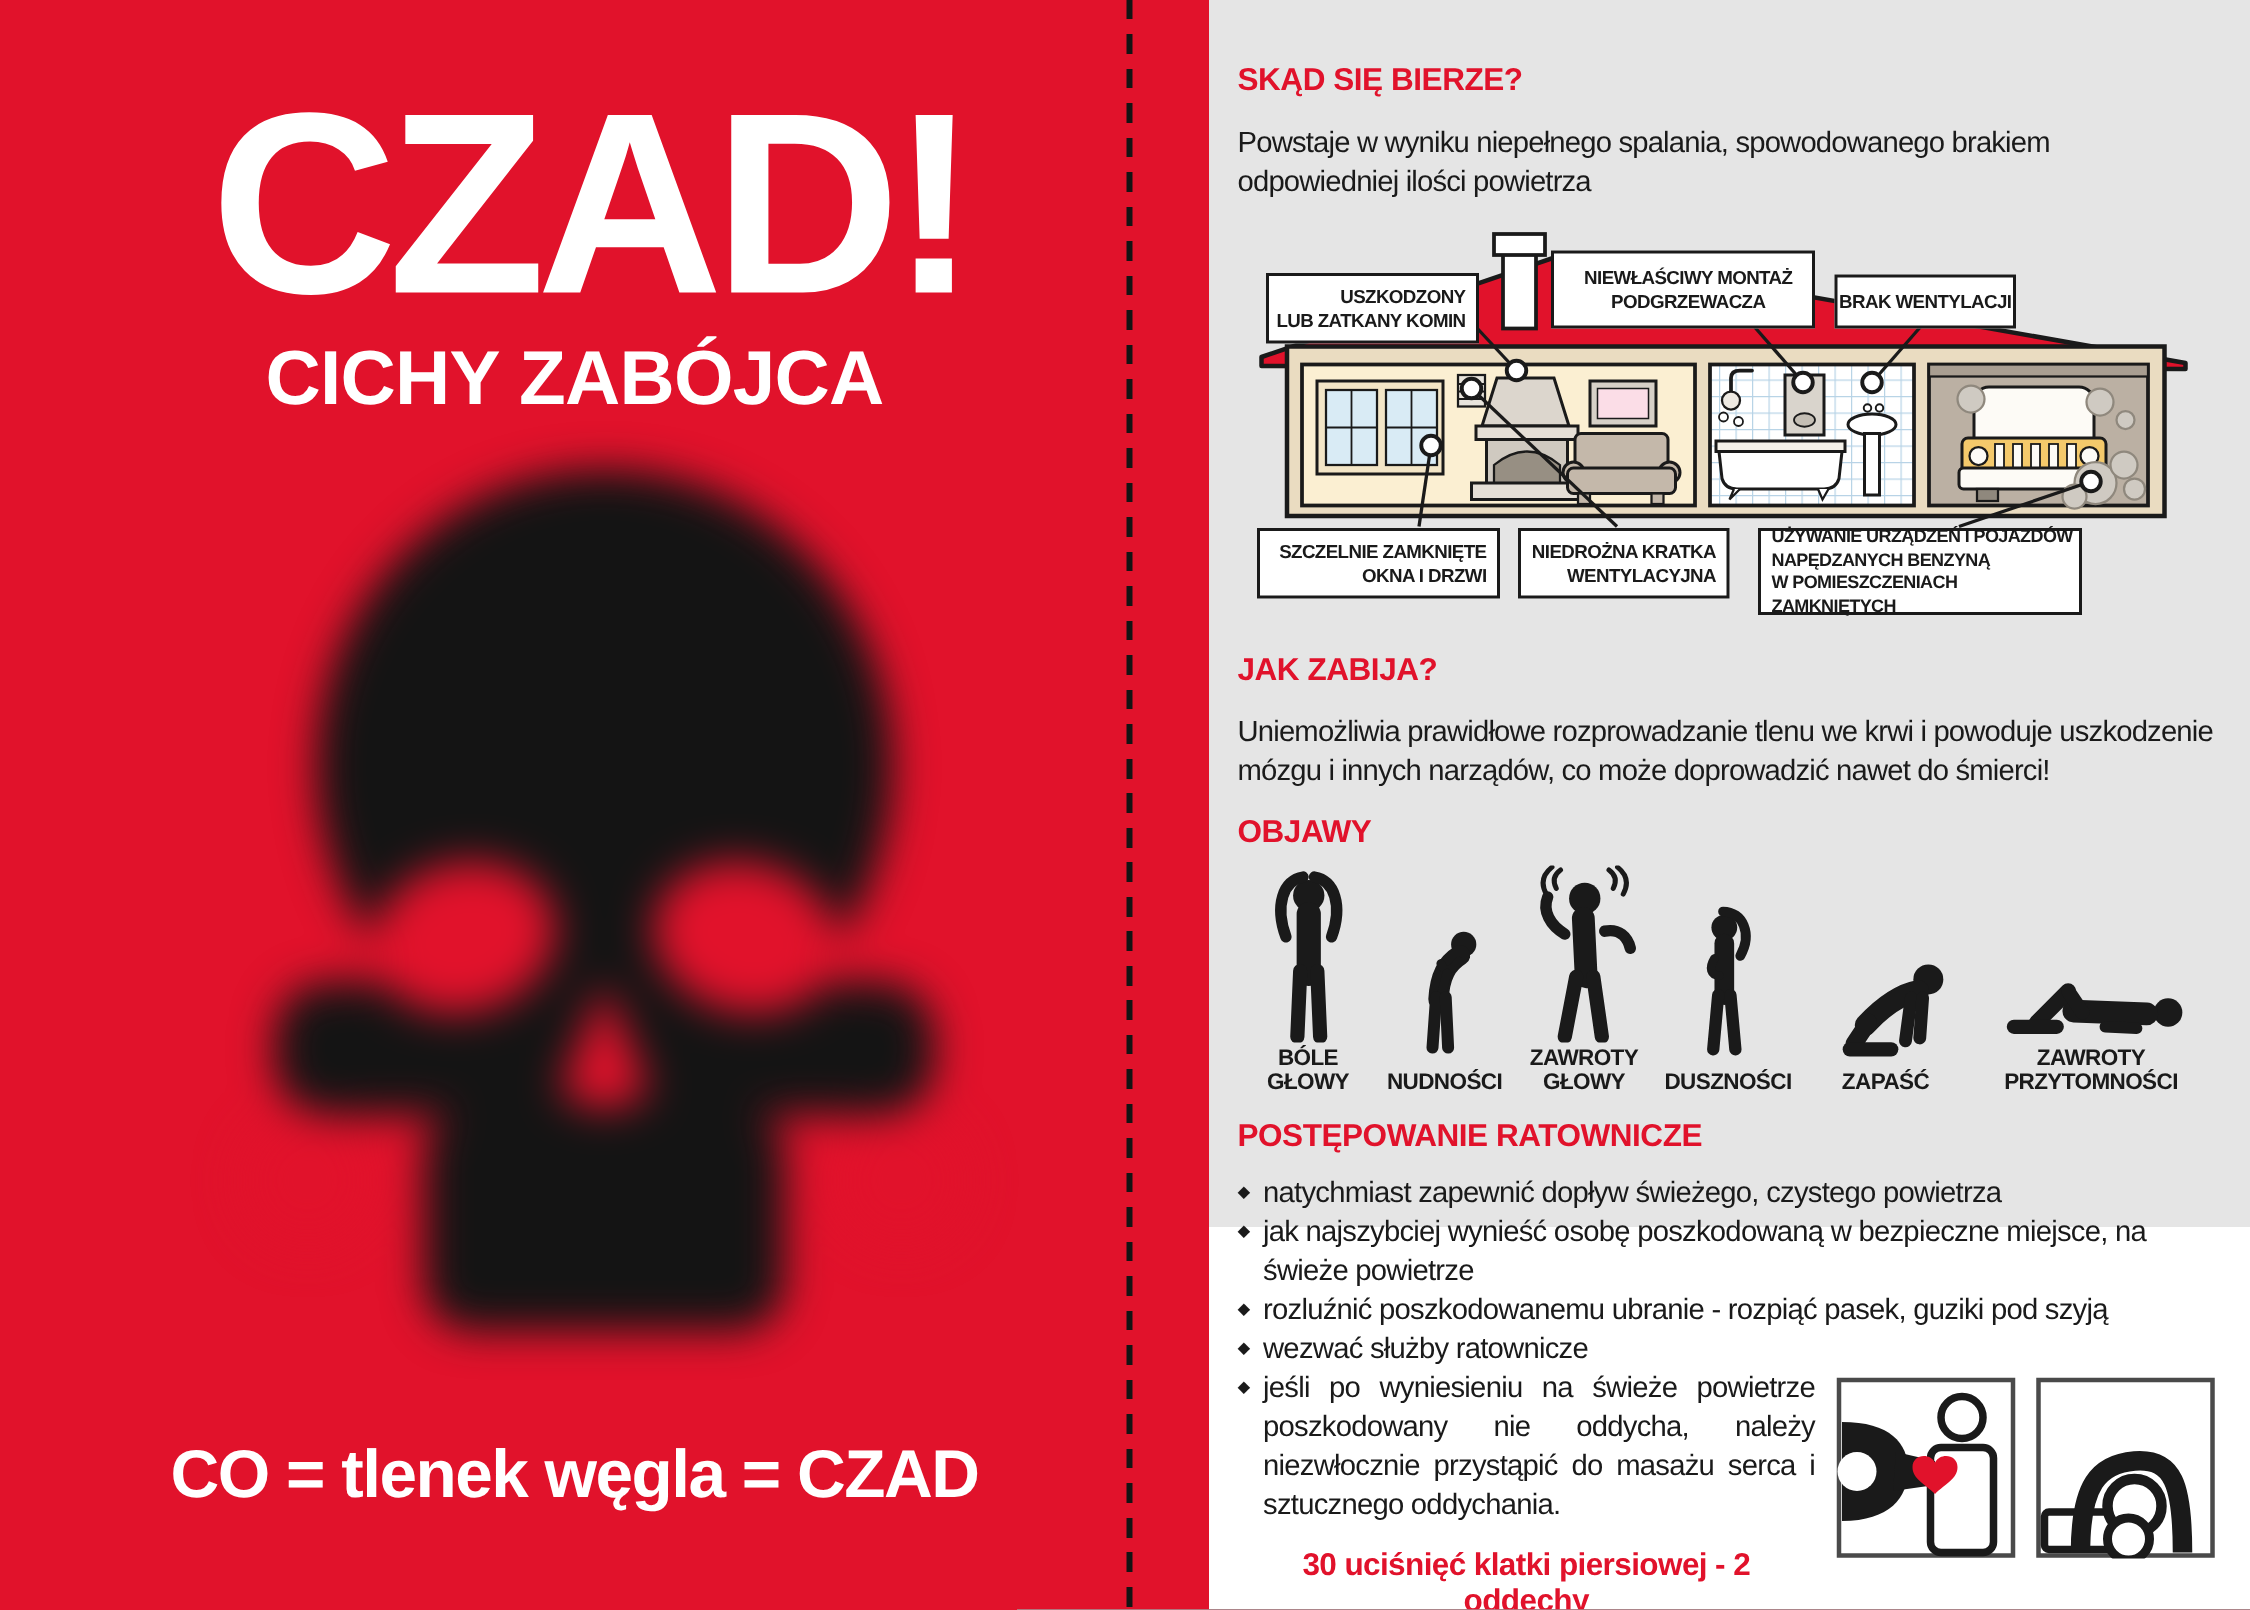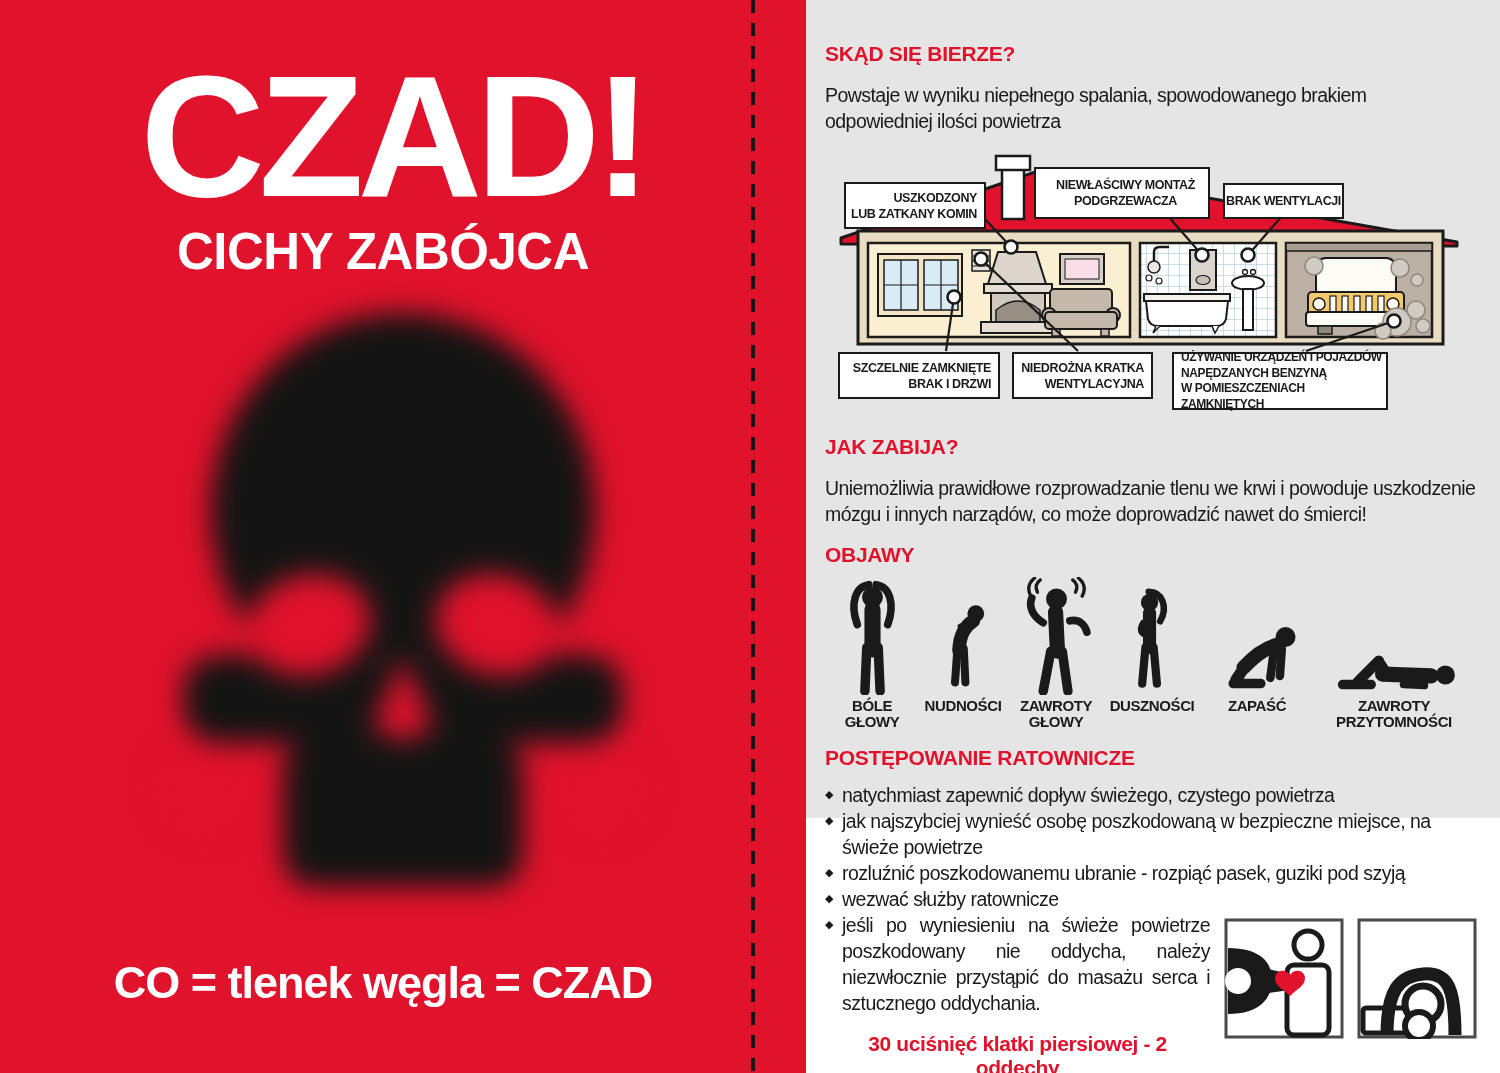--- a/index.html
+++ b/index.html
@@ -37,21 +37,21 @@
   #hl1 { left:6px;   top:28px;  width:142px; height:47px; text-align:right;  padding-right:7px; }
   #hl2 { left:196px; top:13px;  width:176px; height:52px; text-align:center;   padding-left:7px; }
   #hl3 { left:385px; top:29px;  width:121px; height:36px; text-align:center; }
   #hl4 { left:0px;   top:198px; width:162px; height:47px; text-align:right;  padding-right:7px; }
   #hl5 { left:174px; top:198px; width:141px; height:47px; text-align:right;  padding-right:7px; }
   #hl6 { left:334px; top:198px; width:216px; height:58px; text-align:left;   padding-left:7px;
          font-size:12px; line-height:15.5px; }
   #sec-kills   { margin-top:24px; }
   #sec-symptoms{ margin-top:16px; }
   
-  .symptoms { margin-top:10px; display:flex; align-items:flex-start; width:648px; }
+  .symptoms { margin-top:10px; display:flex; align-items:flex-end; width:648px; }
   .sym { display:flex; flex-direction:column; align-items:center; }
   .sym .fig { display:block; }
   .slabel { margin-top:3px; font-weight:700; font-size:15px; line-height:16px;
             text-align:center; letter-spacing:-0.4px; }
   .slabel span { display:block; }
   .slabel span:empty { display:none; }
   .s1{width:94px}.s2{width:88px}.s3{width:98px}.s4{width:94px}.s5{width:116px}.s6{width:158px}
   #sec-rescue { margin-top:16px; }
   
   .bullets { list-style:none; margin-top:12px; font-size:19.5px; line-height:26px; letter-spacing:-0.5px; width:652px; }
@@ -231,21 +231,21 @@
           <span>NIEWŁAŚCIWY MONTAŻ</span>
           <span>PODGRZEWACZA</span>
 
         </div>
         <div class="hl" id="hl3">
           <span>BRAK WENTYLACJI</span>
 
         </div>
         <div class="hl" id="hl4">
           <span>SZCZELNIE ZAMKNIĘTE</span>
-          <span>BRAK I DRZWI</span>
+          <span>OKNA I DRZWI</span>
 
         </div>
         <div class="hl" id="hl6">
           <span>UŻYWANIE URZĄDZEŃ I POJAZDÓW</span>
           <span>NAPĘDZANYCH BENZYNĄ</span>
           <span>W POMIESZCZENIACH ZAMKNIĘTYCH</span>
         </div>
         <div class="hl" id="hl5">
           <span>NIEDROŻNA KRATKA</span>
           <span>WENTYLACYJNA</span>

